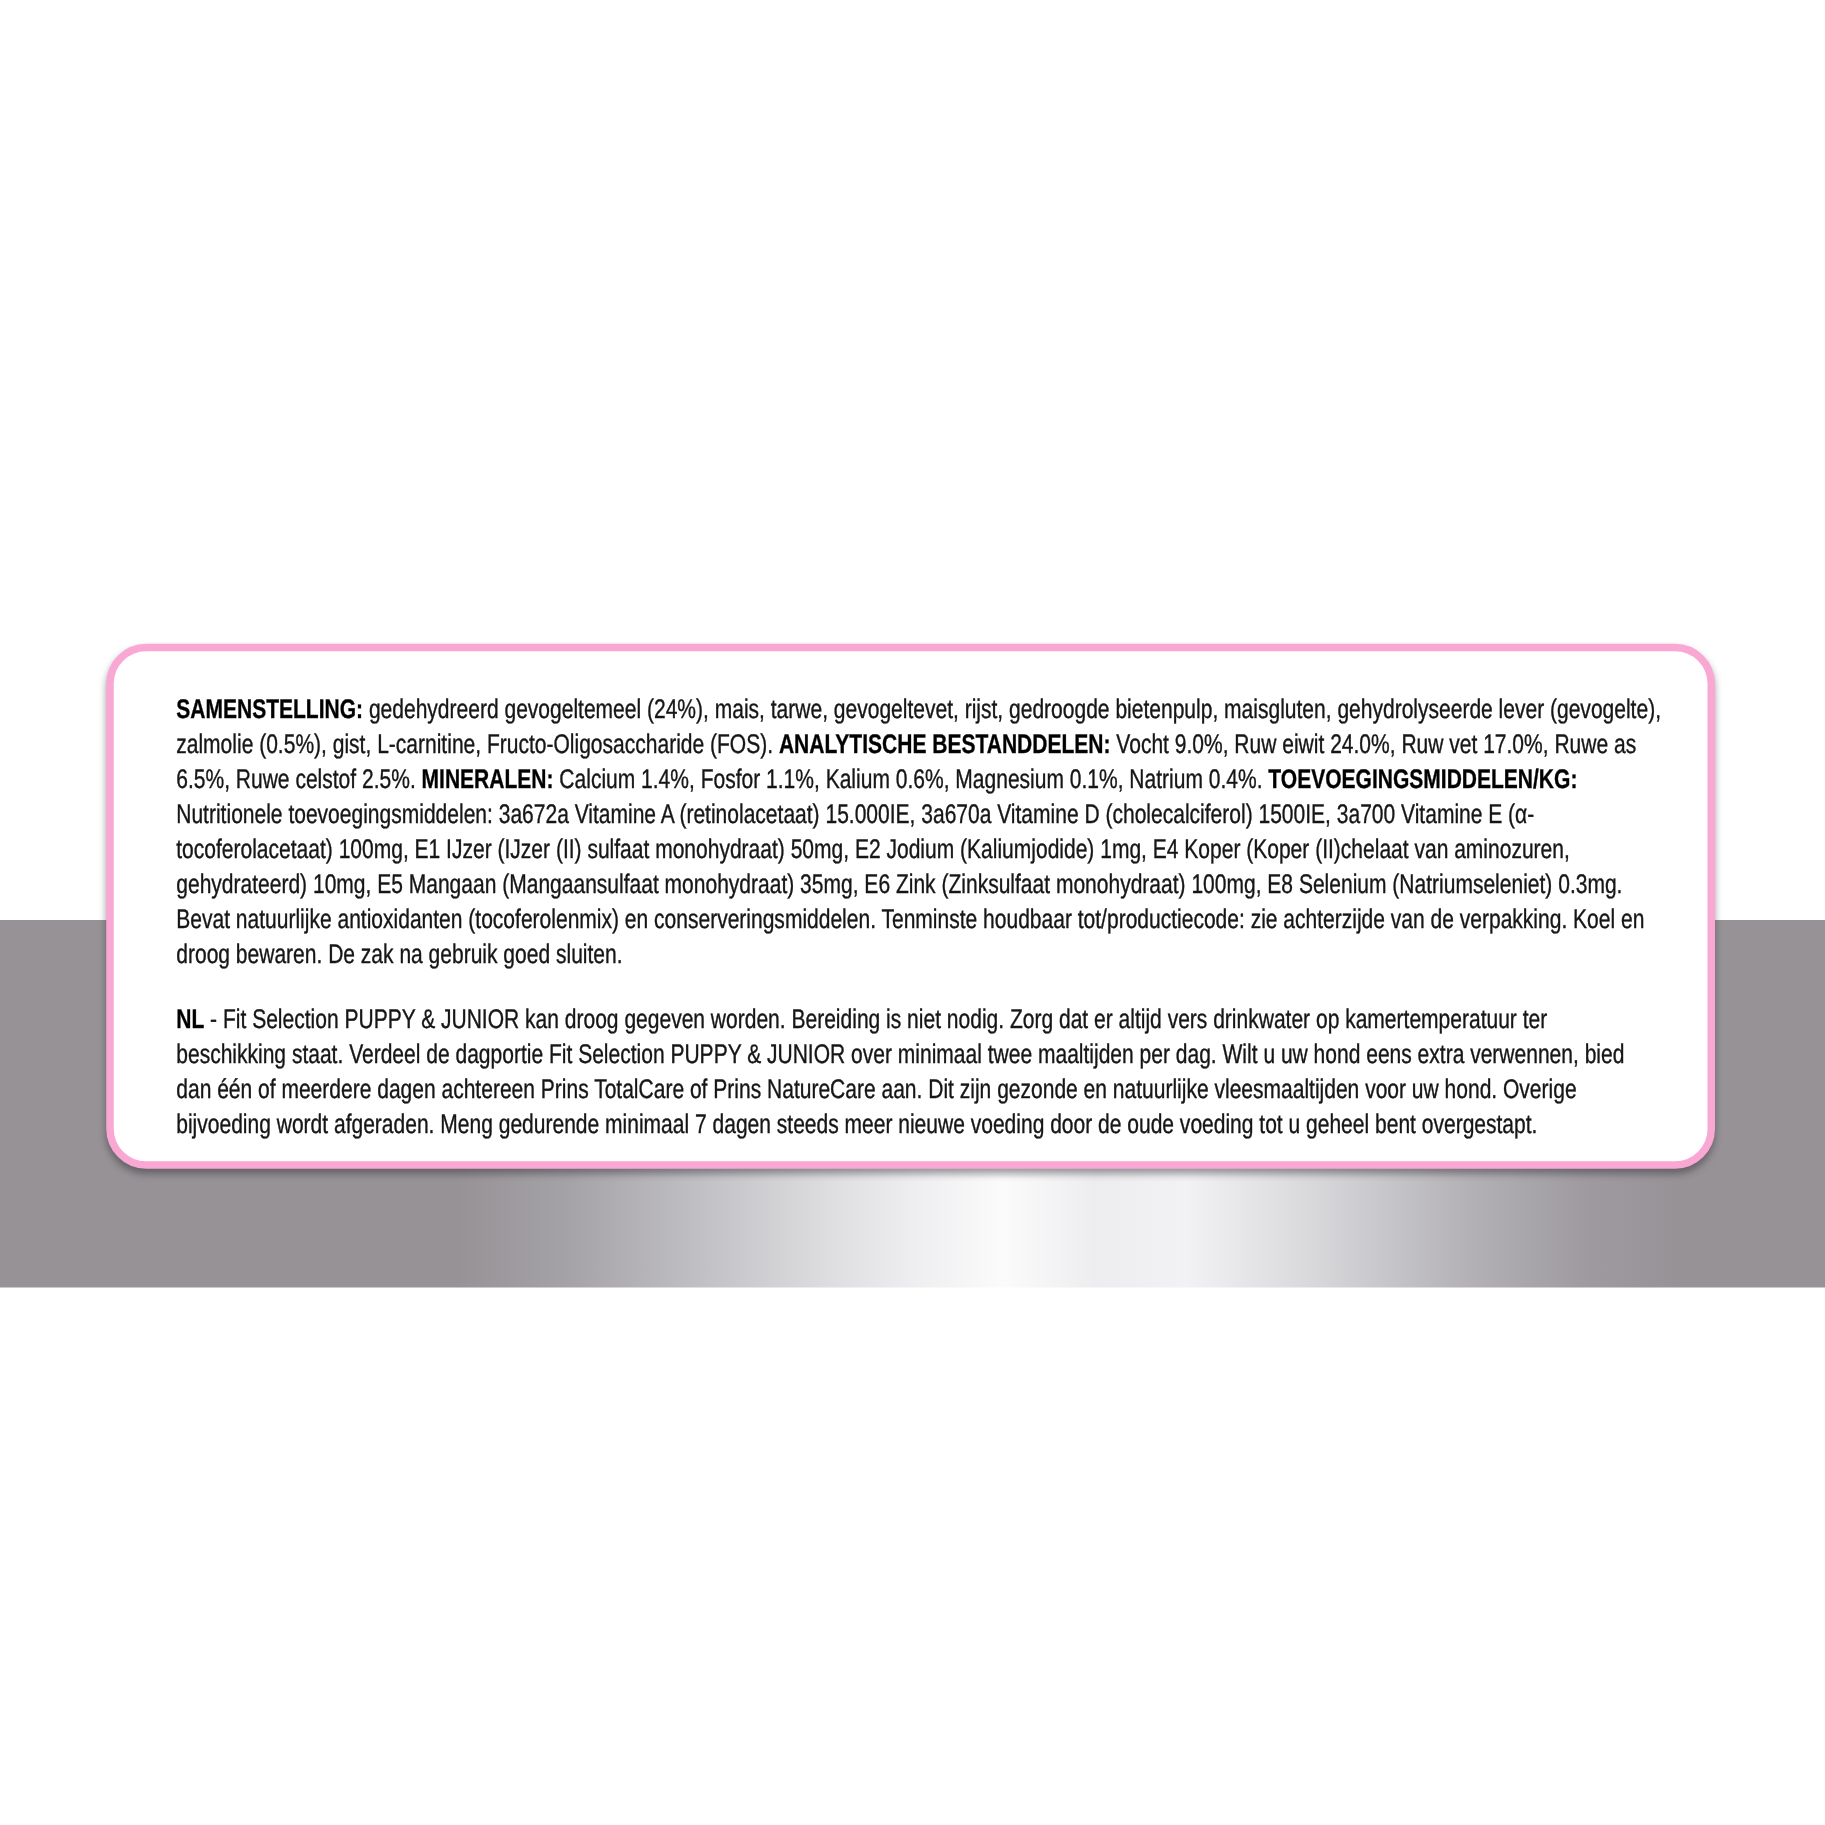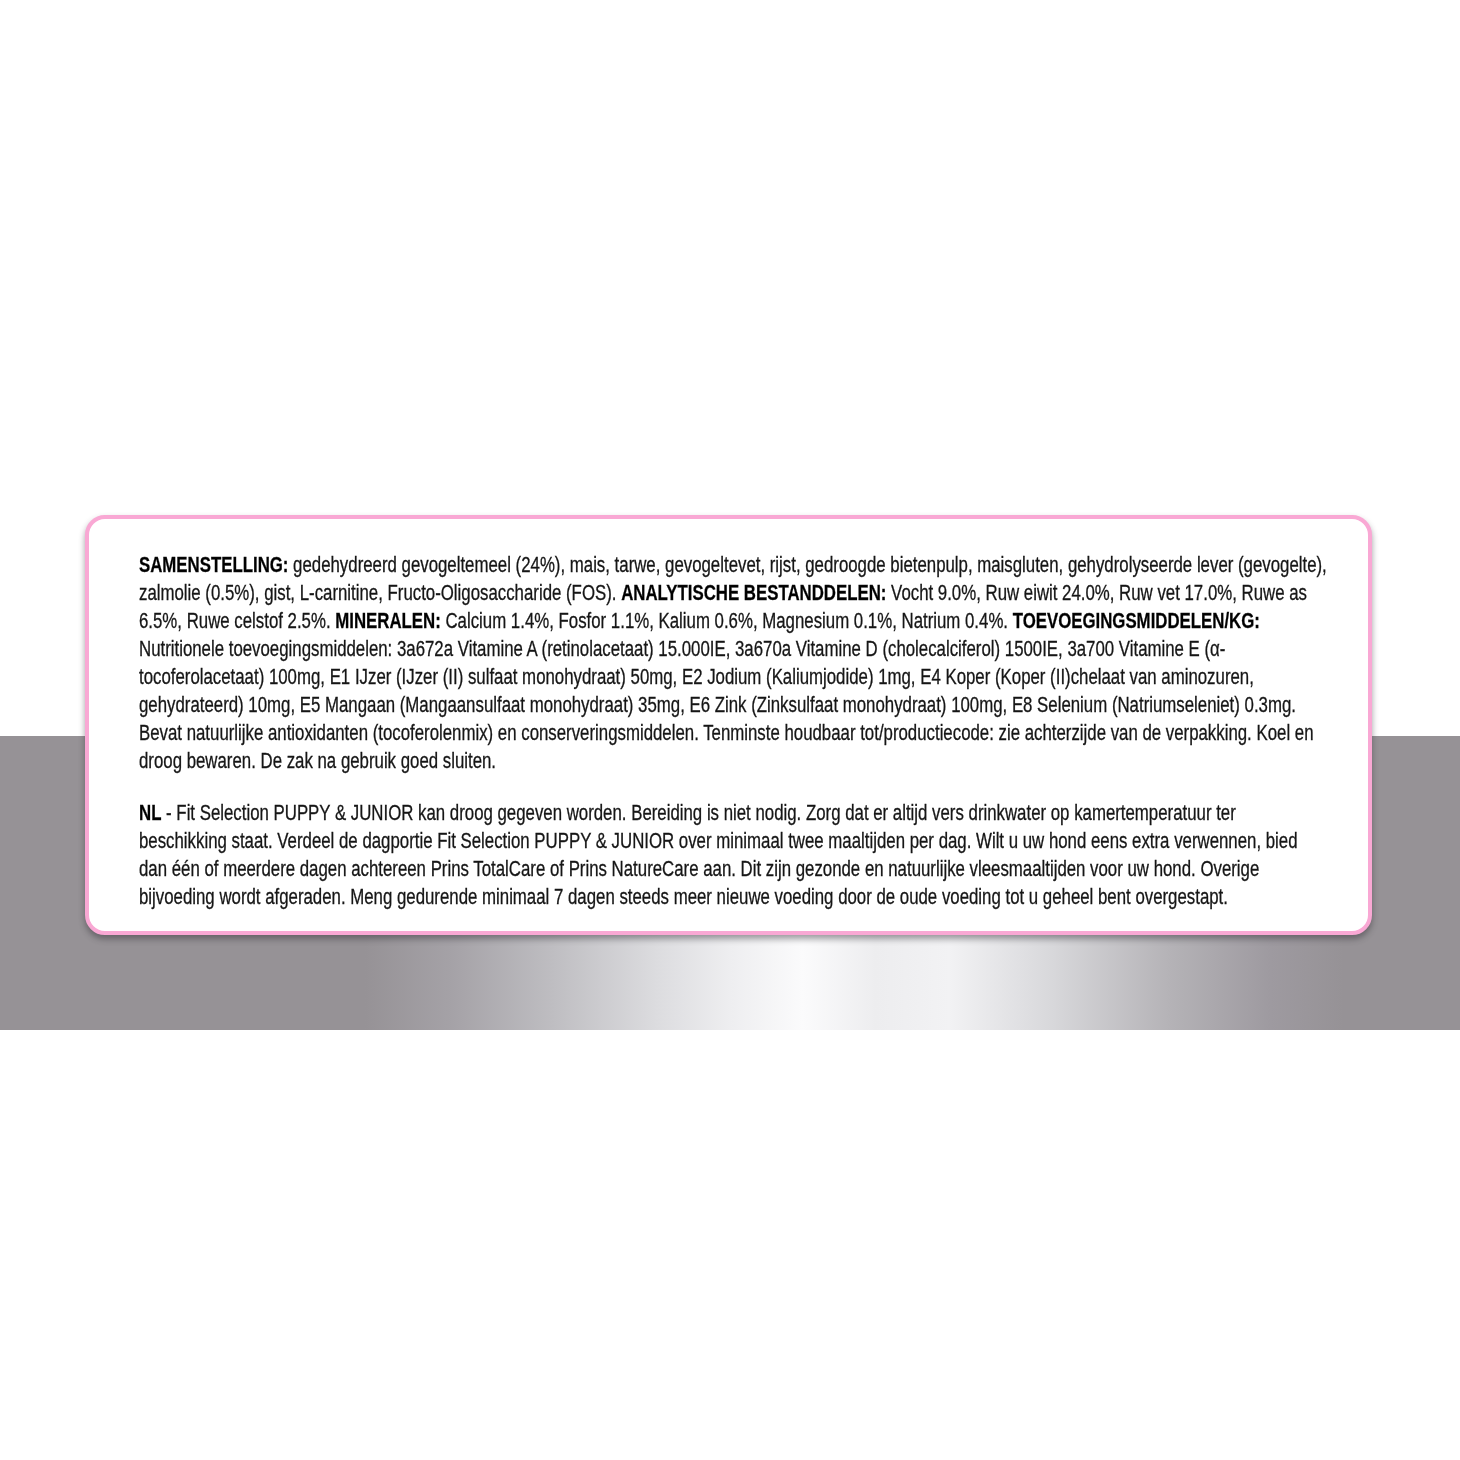--- a/index.html
+++ b/index.html
@@ -26,22 +26,22 @@
       #d8d8db 72%, #b5b3b7 80%, #9e9aa0 87%,
       #969296 92%, #969296 100%);
   }
   
   .label-card {
     position: absolute;
     left: 85px; top: 515px;
     width: 1287px; height: 420px;
     box-sizing: border-box;
     background: #ffffff;
-    border: 4px solid #f9a8d4;
-    border-radius: 20px;
+    border: 6px solid #f9a8d4;
+    border-radius: 32px;
     box-shadow: 0 4px 6px rgba(45, 42, 48, 0.45);
     padding: 32px 16px 0 50px;
     overflow: hidden;
   }
   
   .text-block {
     width: 1520px;
     transform: scaleX(0.782);
     transform-origin: 0 0;
     color: #161616;

